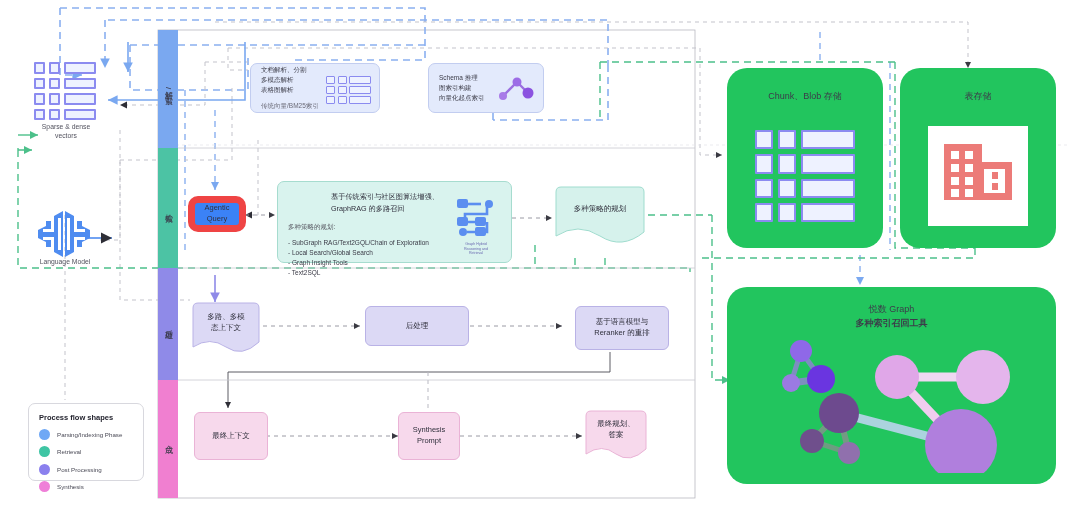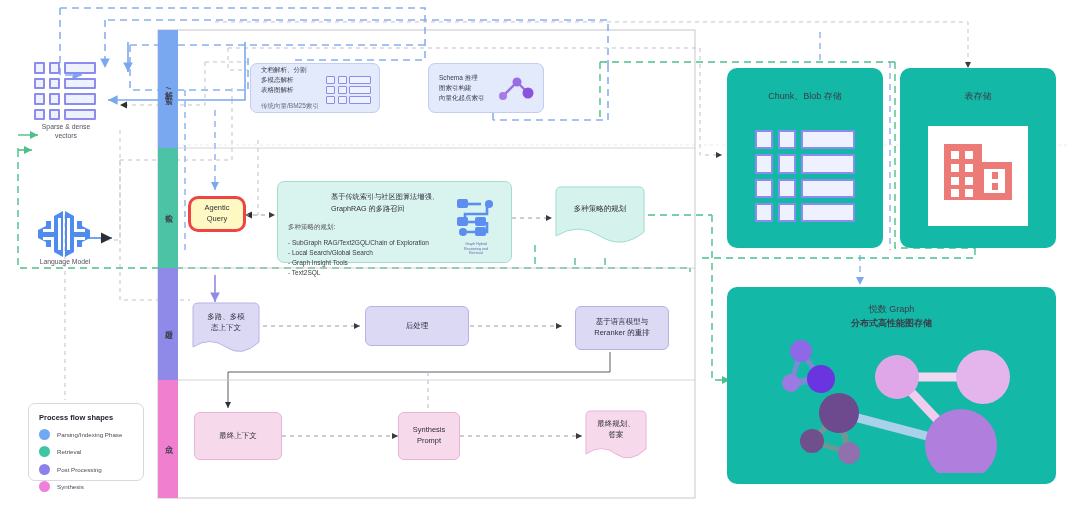--- a/index.html
+++ b/index.html
@@ -34,21 +34,21 @@
   .node {
     position: absolute;
     display: flex; align-items: center; justify-content: center;
     text-align: center;
     font-size: 7.5px;
     line-height: 1.45;
     color: #30303c;
     border-radius: 6px;
   }
   .node span { display: block; padding: 0 4px; }
-  .n-retr    { background: #fef9c3; border: 3px solid #ef4444; }
+  .n-retr    { background: #3b82f6; border: 7px solid #ef4444; }
   .n-post    { background: #dcd9f5; border: 1px solid #b9b2e6; }
   .n-synth   { background: #f7d9ec; border: 1px solid #eab3d6; }
 
   
   .doc-shape { position: absolute; }
   .doc-shape .doc-text {
     position: absolute; inset: 0;
     display: flex; align-items: center; justify-content: center;
     text-align: center; font-size: 7.5px; line-height: 1.45; color: #30303c;
     padding-bottom: 8px;
@@ -62,22 +62,22 @@
   .panel-parse { background: #e3eafc; border: 1px solid #c2cdf0; }
   .panel-schema { background: #e3eafc; border: 1px solid #c2cdf0; }
   .panel-retr  { background: #d9f3ee; border: 1px solid #a6dccf; }
 
   .ptext { font-size: 6.5px; line-height: 1.55; color: #3a3a46; white-space: pre-line; }
   .ptext-lg { font-size: 7.2px; line-height: 1.6; color: #2f2f3c; margin-left: 43px; }
 
   
   .store {
     position: absolute;
-    background: #14b8a6;
-    border-radius: 10px;
+    background: #22c55e;
+    border-radius: 20px;
   }
   .store-title {
     position: absolute; left: 0; right: 0; top: 22px;
     text-align: center; font-size: 9px; color: #3c3c4a; line-height: 1.5;
   }
   .store-title.two { top: 16px; }
 
   
   .cellgrid { position: absolute; display: grid; gap: 4px; }
   .cellgrid .cell {
@@ -334,21 +334,21 @@
 
   <div class="node n-post" style="left:365px; top:306px; width:104px; height:40px;">
     <span>后处理</span>
   </div>
 
   <div class="node n-post" style="left:563px; top:306px; width:94px; height:44px; flex-direction:column;margin-left:12px;">
     <span>基于语言模型与</span>
     <span>Reranker 的重排</span>
   </div>
 
-  <div class="node n-synth" style="left:194px; top:412px; width:88px; height:48px;">
+  <div class="node n-synth" style="left:194px; top:412px; width:74px; height:48px;">
     <span>最终上下文</span>
   </div>
 
   <div class="node n-synth" style="left:398px; top:412px; width:62px; height:48px; flex-direction:column;">
     <span>Synthesis</span>
     <span>Prompt</span>
   </div>
 
   <div class="doc-shape" style="left:583px; top:410px; width:66px; height:52px;">
     <svg width="66" height="52" viewBox="0 0 66 52">
@@ -419,21 +419,21 @@
       <g fill="#ec7b78">
         <rect x="52" y="34" width="6" height="7"></rect>
         <rect x="52" y="45" width="6" height="7"></rect>
       </g>
     </svg>
   </div>
 
   <div class="store" style="left:727px; top:287px; width:329px; height:197px;">
     <div class="store-title two">
       <div>悦数 Graph</div>
-      <div style="font-weight:bold;">分布式高性能图存储</div>
+      <div style="font-weight:bold;">多种索引召回工具</div>
     </div>
     <svg class="abs" style="left:22px; top:48px; width:290px; height:138px;" viewBox="0 0 290 138">
 
       <line x1="42" y1="48" x2="52" y2="16" stroke="#9b7ee0" stroke-width="5" opacity="0.75"></line>
       <line x1="42" y1="48" x2="72" y2="44" stroke="#9b7ee0" stroke-width="7" opacity="0.75"></line>
       <line x1="52" y1="16" x2="72" y2="44" stroke="#9b7ee0" stroke-width="5" opacity="0.75"></line>
       <line x1="63" y1="106" x2="90" y2="78" stroke="#8d8d90" stroke-width="6" opacity="0.75"></line>
       <line x1="90" y1="78" x2="100" y2="118" stroke="#8d8d90" stroke-width="6" opacity="0.75"></line>
       <line x1="63" y1="106" x2="100" y2="118" stroke="#8d8d90" stroke-width="5" opacity="0.7"></line>
       <line x1="90" y1="78" x2="212" y2="110" stroke="#c3d6f5" stroke-width="9" opacity="0.85"></line>

